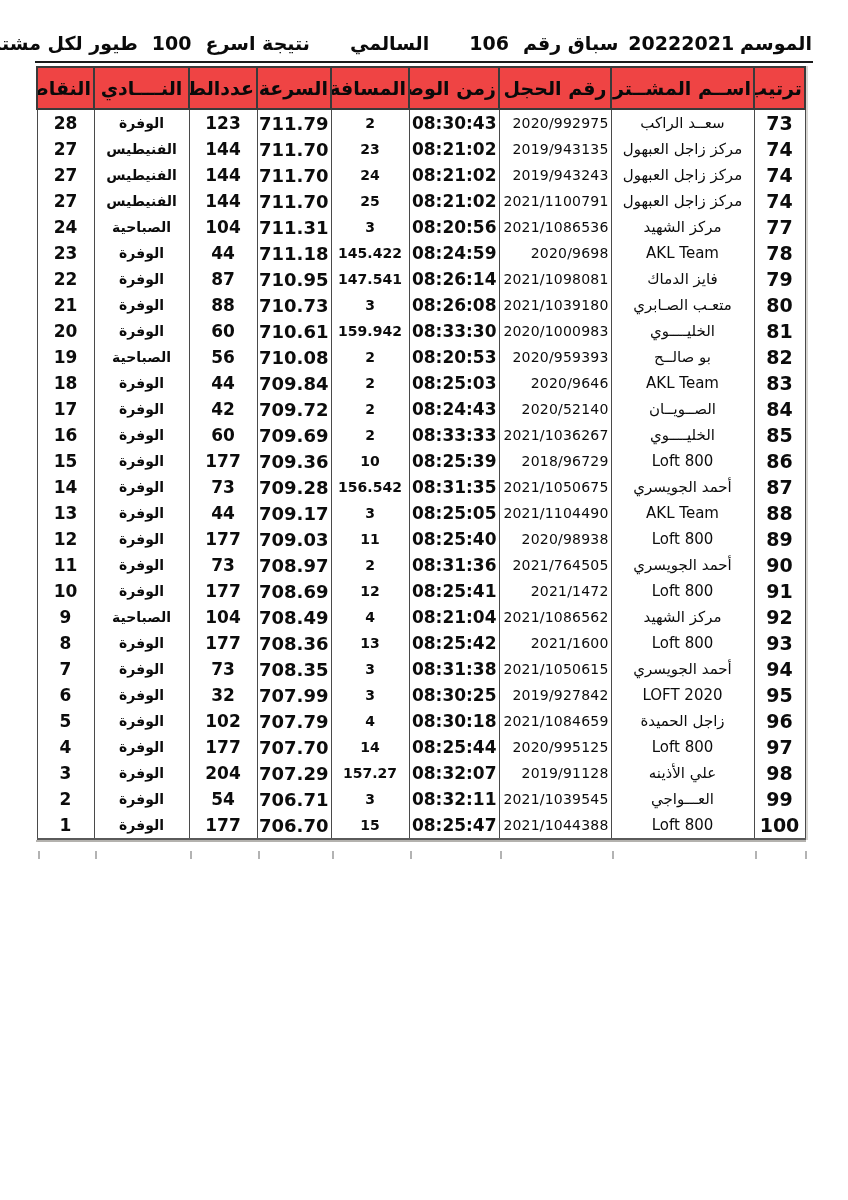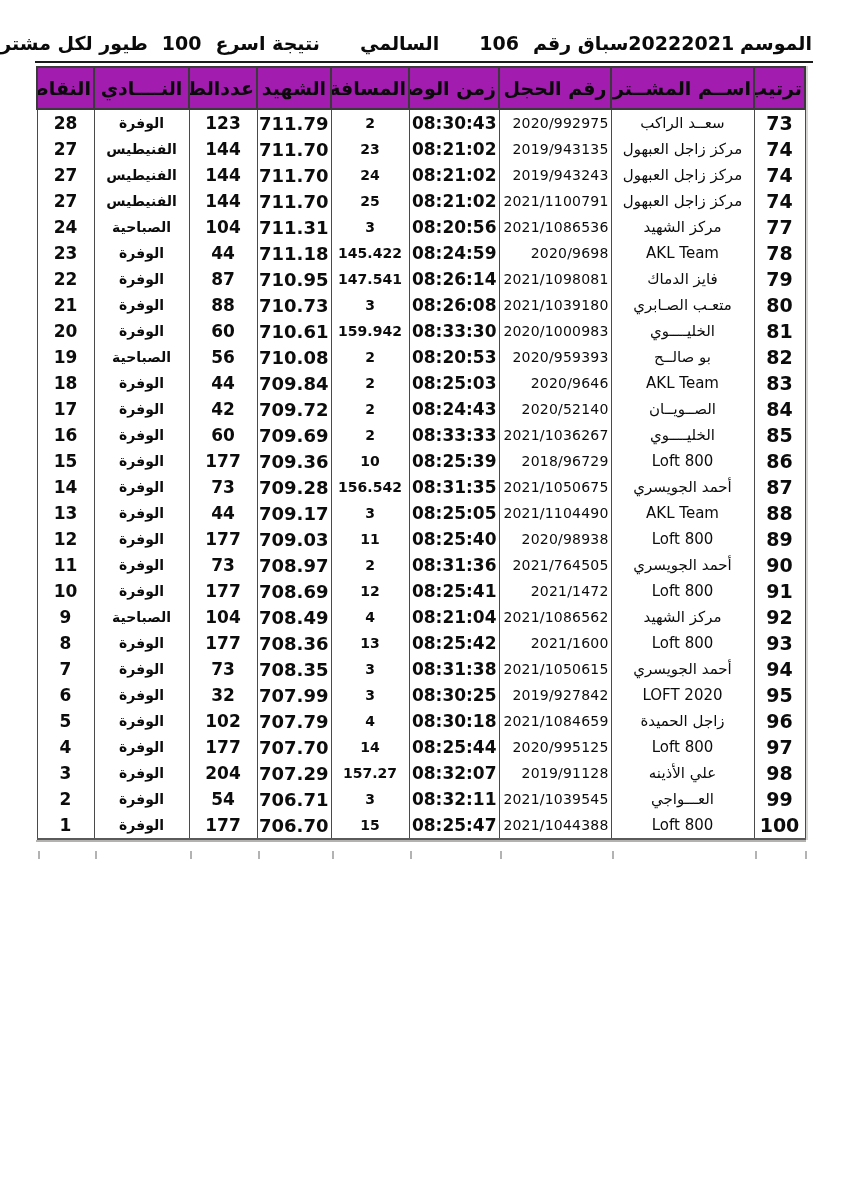--- a/index.html
+++ b/index.html
@@ -15,21 +15,21 @@
 
   
   .title-row{
     position:absolute;top:32px;right:36px;left:36px;
     direction:rtl;
     display:flex;align-items:baseline;
     font-weight:bold;font-size:19px;
     white-space:nowrap;
     color:#0a0a0a;
   }
-  .title-row .seg{margin-left:0;}
+  .title-row .seg{margin-left:10px;}
   .title-row .seg.tight{margin-left:6px;}
   .title-row .seg.gap-lg{margin-left:40px;}
   .title-row .seg.gap-md{margin-left:14px;}
   .title-underline{
     position:absolute;top:61px;left:35px;width:778px;
     border-top:2px solid #1a1a1a;height:0;
   }
 
   
   .tbl-wrap{
@@ -45,21 +45,21 @@
   col.c-name{width:143px;}
   col.c-ring{width:112px;}
   col.c-arrival{width:90px;}
   col.c-distance{width:78px;}
   col.c-speed{width:74px;}
   col.c-birds{width:68px;}
   col.c-club{width:95px;}
   col.c-points{width:57px;}
 
   .results th{
-    background:#a21caf;
+    background:#ef4444;
     border:2px solid #3a3a3a;
     font-size:19px;font-weight:bold;
     height:40px;padding:0 2px;
     text-align:center;vertical-align:middle;
     color:#0a0a0a;
     white-space:nowrap;overflow:hidden;
   }
   .results td{
     border-left:1px solid #4a4a4a;
     border-right:1px solid #4a4a4a;
@@ -115,21 +115,21 @@
           <col class="c-club">
           <col class="c-points">
       </colgroup>
       <thead>
         <tr>
           <th>ترتيب</th>
           <th>اســم المشــترك</th>
           <th>رقم الحجل</th>
           <th>زمن الوصول</th>
           <th>المسافة</th>
-          <th>الشهيد</th>
+          <th>السرعة</th>
           <th>عددالطيور</th>
           <th>النــــادي</th>
           <th>النقاط</th>
         </tr>
       </thead>
       <tbody>
           <tr>
             <td class="col-rank">73</td>
             <td class="col-name">سعــد الراكب</td>
             <td class="col-ring">2020/992975</td>

